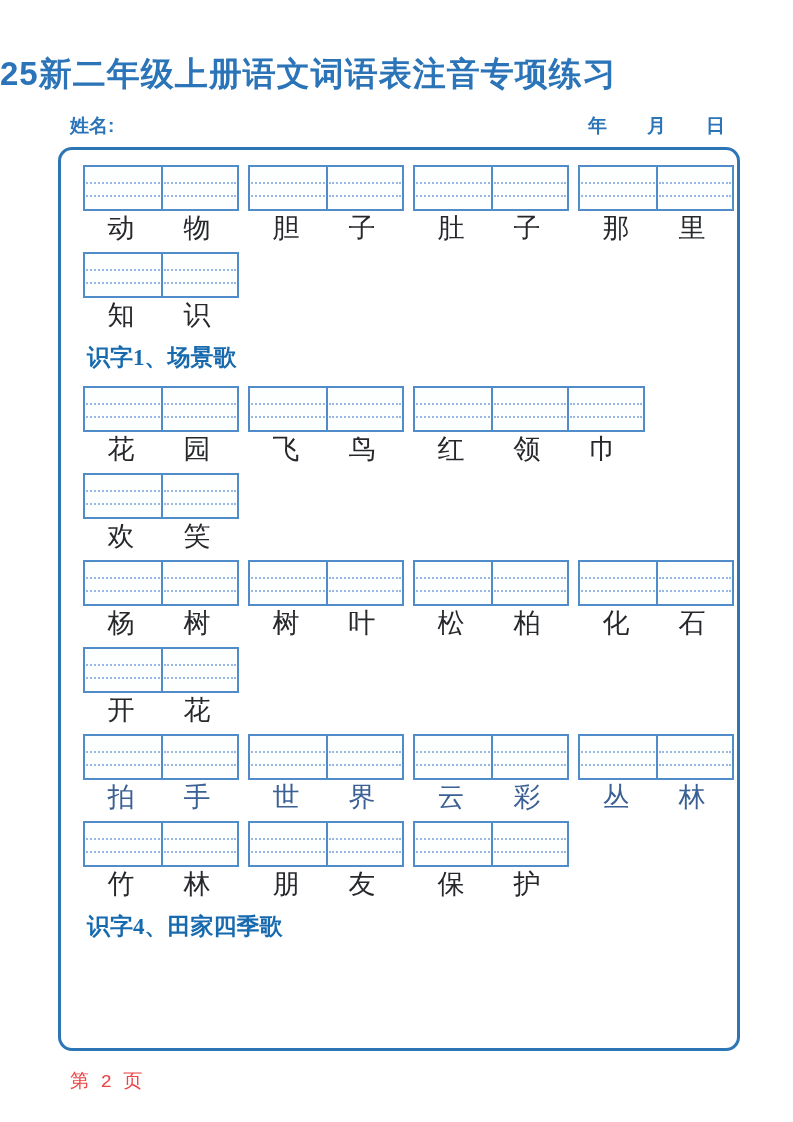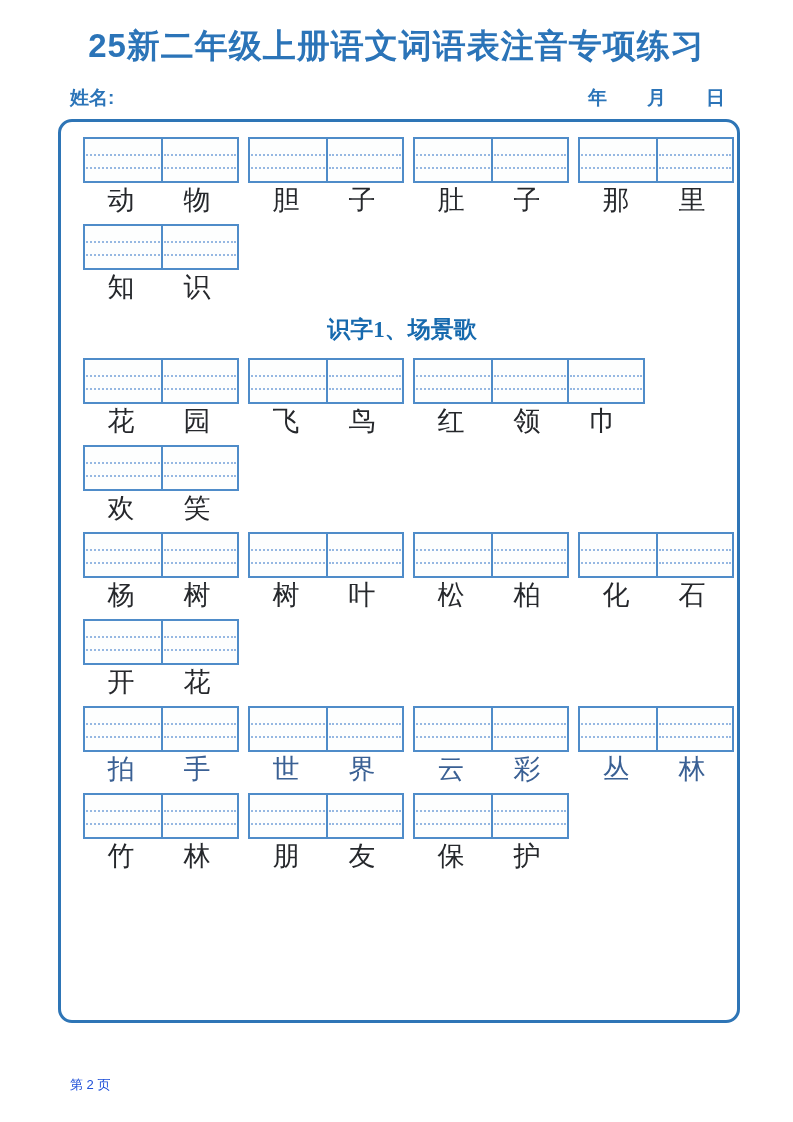--- a/index.html
+++ b/index.html
@@ -7,22 +7,21 @@
     width:793px;height:1122px;
     font-family:"Liberation Sans",sans-serif;
     color:#2b74b8;
     position:relative;
     overflow:hidden;
   }
   .page{width:793px;height:1122px;position:relative;}
 
   .page-title{
     margin:0;
-    padding-top:24px;
-    text-align:center;
+    padding-top:52px;
     font-size:33px;
     font-weight:700;
     letter-spacing:1px;
     color:#2b74b8;
   }
 
   .meta-row{
     display:flex;
     align-items:flex-end;
     margin:16px 58px 8px 70px;
@@ -90,29 +89,29 @@
   }
   .word-unit.tone-blue .char{color:#3a6094;}
 
   .section-heading{
     font-size:23px;
     font-weight:700;
     color:#176aae;
     margin:11px 0 13px 4px;
     line-height:30px;
     font-family:"Liberation Serif",serif;
-    text-align:center;
   }
 
   .page-footer{
     position:absolute;
     left:70px;
     bottom:28px;
-    font-size:13px;
-    color:#1d4ed8;
+    font-size:19px;
+    color:#ef4444;
+    font-family:Liberation Mono, monospace;
   }
 </style>
 </head>
 <body>
 
 <div class="page">
 
   <h1 class="page-title">25新二年级上册语文词语表注音专项练习</h1>
 
   <div class="meta-row">
@@ -348,16 +347,17 @@
           <div class="pinyin-box">
             <div class="pinyin-cell"></div>
             <div class="pinyin-cell"></div>
           </div>
           <div class="chars-row">
             <span class="char">保</span>
             <span class="char">护</span>
           </div>
         </div>
       </div>
+      <div class="section-heading">识字4、田家四季歌</div>
     </div>
 
   <div class="page-footer">第 2 页</div>
 </div>
 
 </body></html>

